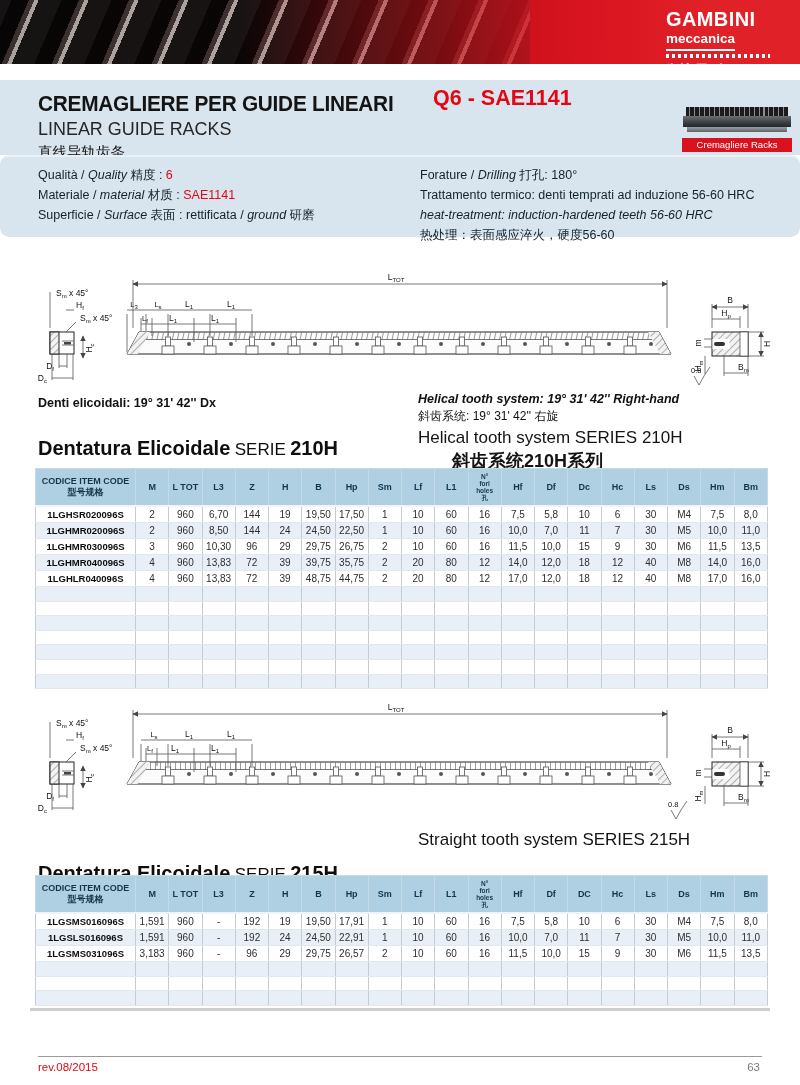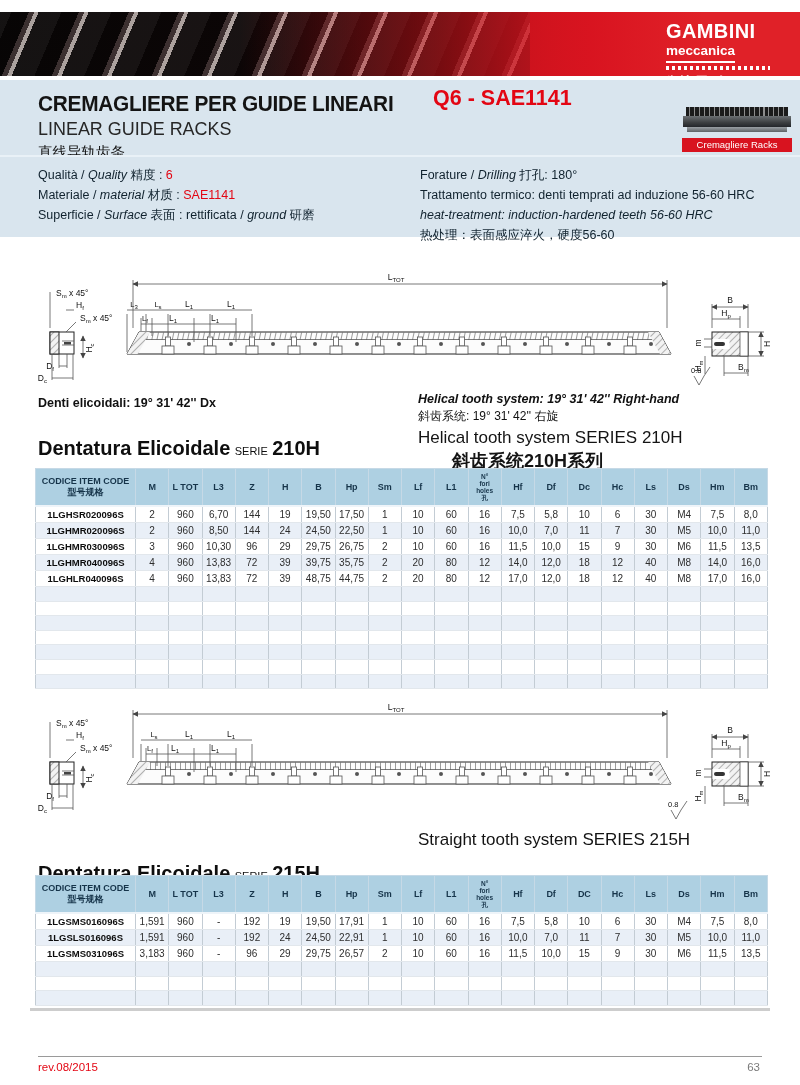--- a/index.html
+++ b/index.html
@@ -1,20 +1,20 @@
 <!DOCTYPE html>
 <html><head>
 <meta charset="utf-8">
 <style>
   html,body{margin:0;padding:0;background:#fff;}
   .page{position:relative;width:800px;height:1085px;overflow:hidden;background:#fff;
         font-family:"Liberation Sans",sans-serif;}
 
   
-  .banner{position:absolute;left:0;top:12px;width:800px;height:64px;overflow:hidden;
+  .banner{position:absolute;left:0;top:0;width:800px;height:64px;overflow:hidden;
     background:linear-gradient(100deg,#1c0606,#4a0d10 35%,#a31017 60%,#d91420 80%,#e02128);}
   .banner .stripes{position:absolute;top:-20px;left:-30px;width:70%;height:140%;
     background:repeating-linear-gradient(113deg,#050505 0 16px,#3d3434 16px 21px,#b9b2ae 21px 25px,#141414 25px 46px);
     opacity:.9;}
   .banner .fade{position:absolute;inset:0;
     background:linear-gradient(90deg,rgba(160,16,23,0) 30%,rgba(200,17,24,.55) 55%,rgba(217,20,32,.97) 74%,#e02128 88%);}
   .logo{position:absolute;top:9px;right:14px;width:120px;color:#fff;z-index:3;}
   .logo .name{font-size:20px;font-weight:bold;letter-spacing:.4px;line-height:1;}
   .logo .sub{font-size:13.5px;font-weight:bold;line-height:1.15;border-bottom:2px solid #fff;
     display:inline-block;padding-bottom:2px;}
@@ -37,21 +37,21 @@
     background:repeating-linear-gradient(90deg,#1b1b1b 0 2.5px,#8d8d8d 2.5px 3.5px,#1b1b1b 3.5px 5px);}
   .rackimg .bar{position:absolute;top:9px;left:0;right:0;height:11px;
     background:linear-gradient(#6b6f72,#3c3f41 60%,#23262a);}
   .rackimg .base{position:absolute;top:20px;left:4px;right:4px;height:5px;
     background:linear-gradient(#9aa0a4,#5d6266);}
   .cattab{position:absolute;right:8px;top:58px;width:110px;height:14px;background:#d8131f;
     color:#fff;font-size:9.5px;text-align:center;line-height:14px;}
 
   
   .specband{position:absolute;top:155px;left:0;width:800px;height:80px;background:#d9e5ee;
-    border-top:2px solid #e9f1f7;}
+    border-top:2px solid #e9f1f7;border-radius:9px;}
   .speccol{position:absolute;top:8px;font-size:12.5px;color:#10222e;line-height:20px;white-space:nowrap;}
   .speccol.left{left:38px;}
   .speccol.right{left:420px;}
   .speccol em{font-style:italic;}
   .red{color:#e30613;}
 
   
   .draw{position:absolute;left:0;}
   #draw1{top:258px;}
   #draw2{top:688px;}
@@ -61,21 +61,21 @@
   .dimline{stroke:#555;stroke-width:.8;fill:none;}
   .part{stroke:#222;stroke-width:1;}
 
   
   .cap-left{position:absolute;left:38px;top:396px;font-size:12.5px;font-weight:bold;color:#111;}
   .cap-right{position:absolute;left:418px;top:392px;color:#111;}
   .cap-right .en{font-size:12.5px;font-style:italic;font-weight:bold;text-align:center;}
   .cap-right .cn{font-size:12px;margin-top:2px;}
   .sec-title{white-space:nowrap;color:#0e0e0e;}
   .sec-title .lead,.sec-title .num{font-size:20px;font-weight:bold;}
-  .sec-title .mid{font-size:11px;}
+  .sec-title .mid{font-size:17px;}
   #sec0-left{position:absolute;left:38px;top:437px;}
   #sec0-right{position:absolute;left:418px;top:428px;}
   #sec1-left{position:absolute;left:38px;top:842px;margin-top:20px;}
   #sec1-right{position:absolute;left:418px;top:830px;}
   .sr-en{font-size:17px;color:#141414;}
   .sr-cn{font-size:18px;font-weight:bold;margin-top:1px;color:#141414;margin-left:34px;}
 
   
   .tbl{position:absolute;left:35px;width:733px;border-collapse:collapse;table-layout:fixed;padding-left:19px;}
   #tbl0{top:468px;}

